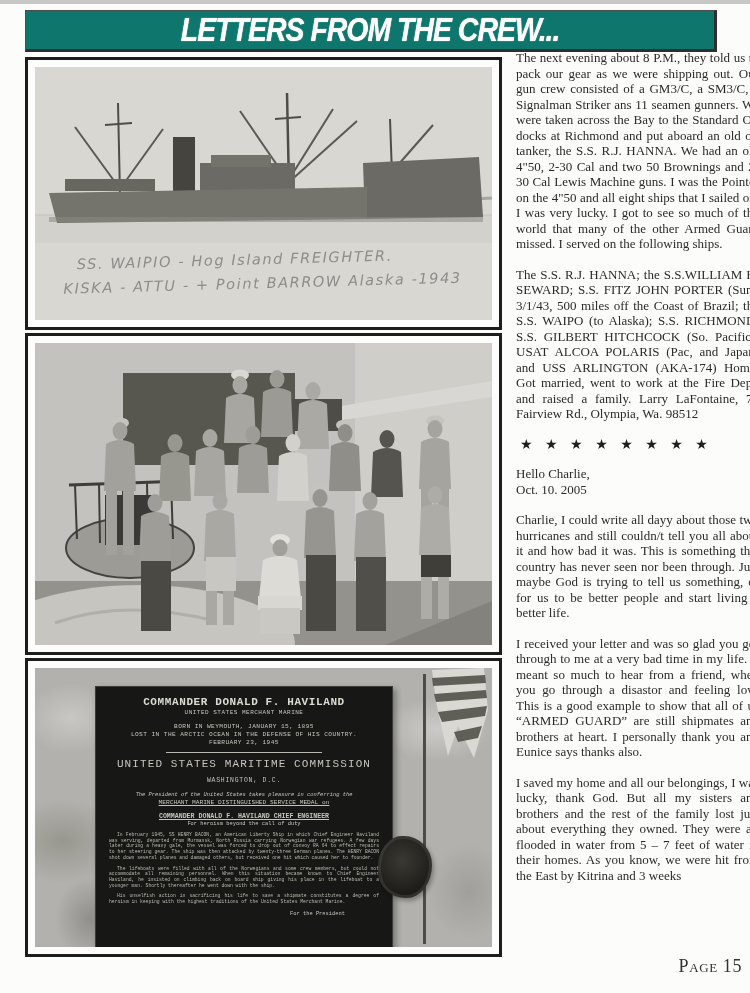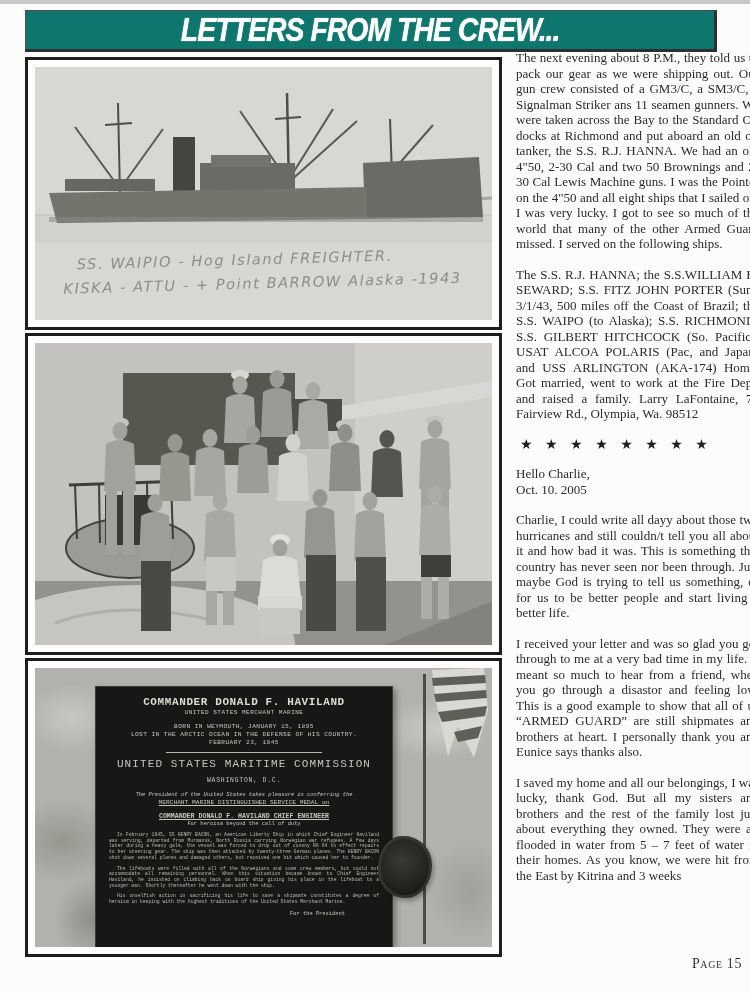--- a/index.html
+++ b/index.html
@@ -64,21 +64,21 @@
 
   
   .letters{position:absolute;left:516px;top:50px;width:243px;text-align:justify;
            font-size:13px;line-height:15.5px;color:#2b2b2b;}
   .letters p{margin:0 0 15px 0;}
   .stars{font-size:14px;letter-spacing:12.5px;color:#1f1f1f;margin:1px 0 14px 4px;
          text-align:left;white-space:nowrap;}
   .salut{margin:0 0 15px 0;}
   .salut div{line-height:15.5px;}
   .page-number{position:absolute;right:8px;top:956px;font-variant:small-caps;
-         font-size:14px;letter-spacing:.6px;color:#333;}
+         font-size:18px;letter-spacing:.6px;color:#333;}
 </style>
 </head>
 <body>
 
 <div class="page">
 
   <div class="top-rule"></div>
 
   <div class="banner">
     <span>LETTERS FROM THE CREW...</span>

